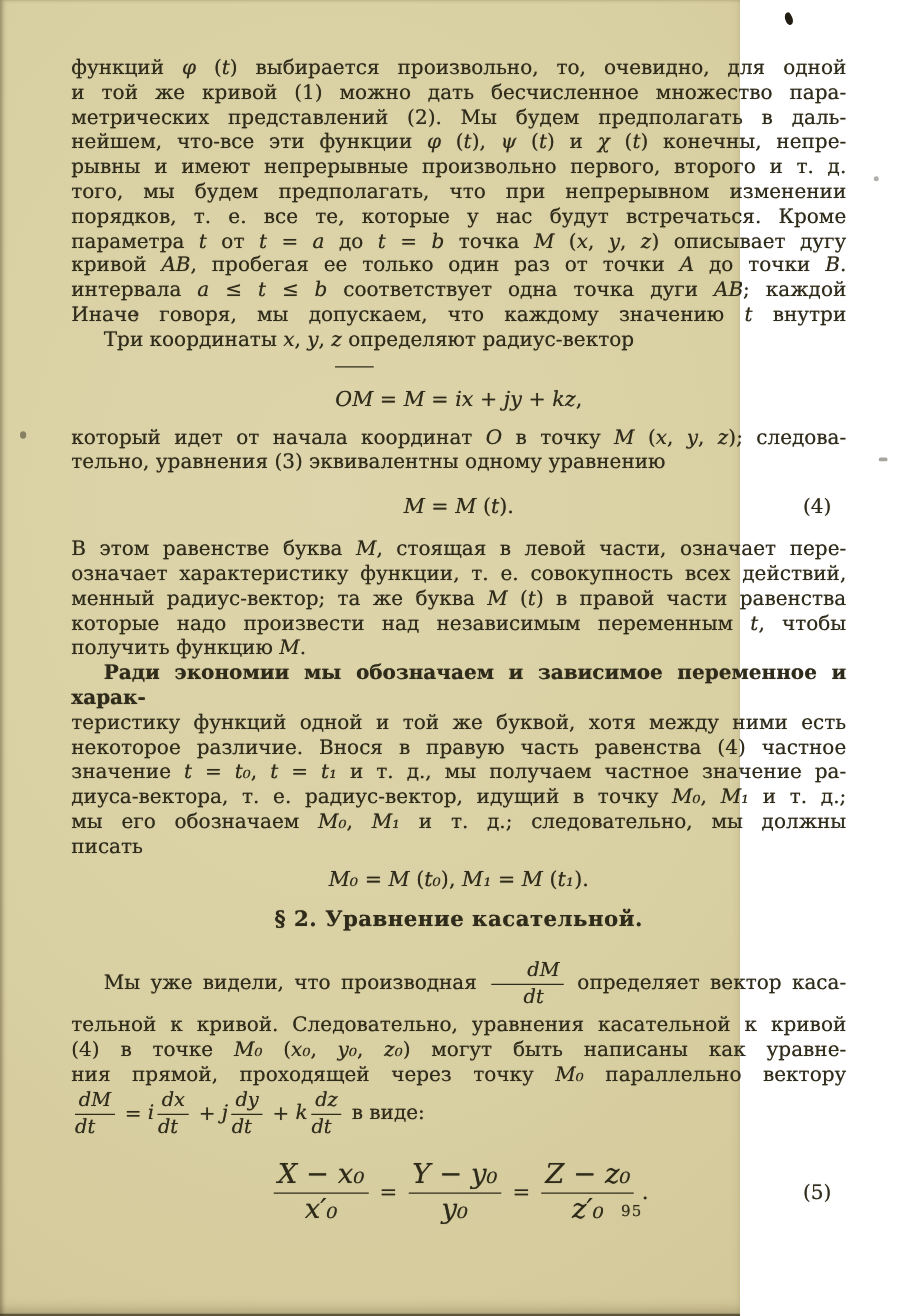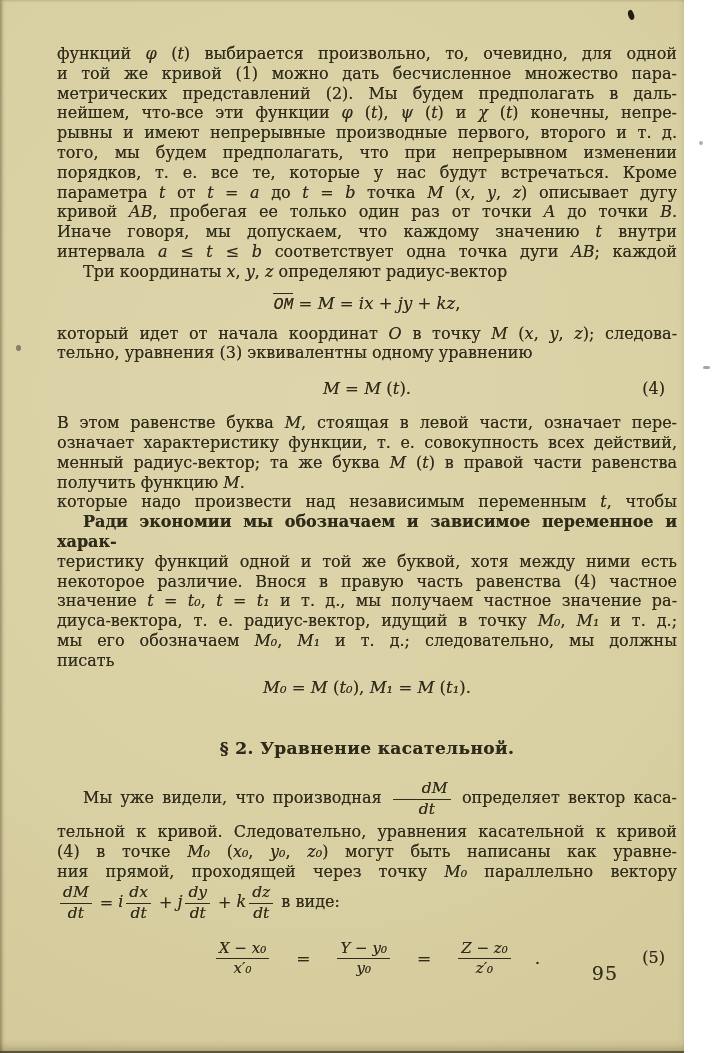--- a/index.html
+++ b/index.html
@@ -1,21 +1,21 @@
 <!DOCTYPE html>
 <html><head>
 <meta charset="utf-8">
 <style>
   html, body { margin: 0; padding: 0; }
   body {
     width: 726px; height: 1053px; overflow: hidden;
     font-family: "DejaVu Serif", "DejaVu Sans", serif;
   }
   .page {
-    position: relative; width: 684px; height: 1053px;
+    position: relative; width: 592px; height: 1053px;
     background:
       radial-gradient(130% 95% at 45% 38%, #ded5ac 0%, #d8cfa2 50%, #d2c797 82%, #c6ba87 100%);
     box-shadow:
       inset 0 -2px 0 rgba(35,28,12,.55),
       inset 2px 0 3px rgba(60,50,25,.35),
       inset 0 -8px 10px -4px rgba(70,58,28,.35);
     color: #2f2b1a;
   }
   .content {
     position: absolute; left: 57px; top: 44px; width: 620px;
@@ -27,41 +27,41 @@
   .indent { text-indent: 26px; }
   .indent-first .ln:first-child { text-indent: 26px; font-weight: bold; }
   i { font-style: italic; }
 
   .display-formula {
     position: relative; text-align: center; text-align-last: center;
     margin: 11px 0 9px; font-size: 16.5px; line-height: 22px;
   }
   .display-formula.f4 { margin: 15px 0 13px; }
   .display-formula.fm01 { margin: 6px 0 4px; }
-  .ol { display: inline-block; border-top: 1.5px solid currentColor; padding-top: 2px; line-height: 18px; font-family: Liberation Mono, monospace; }
+  .ol { display: inline-block; border-top: 1.5px solid currentColor; padding-top: 17px; line-height: 18px; }
   .ftag { position: absolute; right: 12px; top: 50%; transform: translateY(-50%); font-size: 16px; }
 
   .heading {
     text-align: center; text-align-last: center; font-weight: bold;
-    font-size: 17px; margin: 40px 0 22px; letter-spacing: .4px;
+    font-size: 17px; margin: 12px 0 22px; letter-spacing: .4px;
   }
 
-  .frac { display: inline-block; vertical-align: middle; text-align: center; line-height: 1.12; margin: 0 3px; font-size: 15.5px; }
+  .frac { display: inline-block; vertical-align: middle; text-align: left; line-height: 1.12; margin: 0 3px; font-size: 15.5px; }
   .frac .n { display: block; border-bottom: 1.4px solid currentColor; padding: 0 3px 1px; }
   .frac .d { display: block; padding-top: 1px; }
 
   .para6line1 { text-align: justify; text-align-last: justify; text-indent: 26px; margin: 14px 0 4px; }
   .para6line5 { text-align: left; margin: 3px 0 0; }
   .eqsign { margin: 0 5px; vertical-align: middle; }
 
   .eq5 { font-size: 17px; margin-top: 18px; }
-  .eq5 .frac { font-size: 15px; margin: 0 22px; }
+  .eq5 .frac { font-size: 22px; margin: 0 4px; }
   .eq5 .period { vertical-align: middle; margin-left: 2px; }
 
-  .page-number { position: absolute; right: 66px; top: 962px; font-size: 19px; letter-spacing: 1px; color: #35301d; text-shadow: 0 0 .6px rgba(47,43,26,.65); }
+  .page-number { position: absolute; right: 78px; top: 962px; font-size: 12px; letter-spacing: 1px; color: #35301d; text-shadow: 0 0 .6px rgba(47,43,26,.65); }
 
   .speck { position: absolute; background: #221d12; pointer-events: none; }
   .speck.s1 { left: 628px; top: 10px; width: 6px; height: 10px; border-radius: 70% 30% 60% 40%; transform: rotate(-28deg); }
   .speck.s2 { left: 16px; top: 345px; width: 5px; height: 6px; border-radius: 50%; opacity: .45; }
   .speck.s3 { left: 703px; top: 366px; width: 7px; height: 3px; border-radius: 2px; opacity: .4; }
   .speck.s4 { left: 699px; top: 141px; width: 4px; height: 4px; border-radius: 50%; opacity: .35; }
   .speck.s5 { left: 107px; top: 249px; width: 4px; height: 5px; border-radius: 50%; opacity: .4; }
 </style>
 </head>
 <body>
@@ -74,27 +74,27 @@
   <span class="speck s4"></span>
   <span class="speck s5"></span>
 
   <div class="content">
 
     <div class="para">
         <div class="ln">функций <i>φ</i> (<i>t</i>) выбирается произвольно, то, очевидно, для одной</div>
         <div class="ln">и той же кривой (1) можно дать бесчисленное множество пара-</div>
         <div class="ln">метрических представлений (2). Мы будем предполагать в даль-</div>
         <div class="ln">нейшем, что-все эти функции <i>φ</i> (<i>t</i>), <i>ψ</i> (<i>t</i>) и <i>χ</i> (<i>t</i>) конечны, непре-</div>
-        <div class="ln">рывны и имеют непрерывные производные первого, второго и т. д.</div>
+        <div class="ln">рывны и имеют непрерывные произвольно первого, второго и т. д.</div>
         <div class="ln">того, мы будем предполагать, что при непрерывном изменении</div>
         <div class="ln">порядков, т. е. все те, которые у нас будут встречаться. Кроме</div>
         <div class="ln">параметра <i>t</i> от <i>t</i> = <i>a</i> до <i>t</i> = <i>b</i> точка <i>M</i> (<i>x</i>, <i>y</i>, <i>z</i>) описывает дугу</div>
         <div class="ln">кривой <i>AB</i>, пробегая ее только один раз от точки <i>A</i> до точки <i>B</i>.</div>
+        <div class="ln">интервала <i>a</i> ≤ <i>t</i> ≤ <i>b</i> соответствует одна точка дуги <i>AB</i>; каждой</div>
         <div class="ln">Иначе говоря, мы допускаем, что каждому значению <i>t</i> внутри</div>
-        <div class="ln">интервала <i>a</i> ≤ <i>t</i> ≤ <i>b</i> соответствует одна точка дуги <i>AB</i>; каждой</div>
       </div>
 
     <div class="ln indent short">Три координаты <i>x</i>, <i>y</i>, <i>z</i> определяют радиус-вектор</div>
 
     <div class="display-formula">
       <span class="ol"><i>OM</i></span><span> = <i>M</i> = <i>ix</i> + <i>jy</i> + <i>kz</i>,</span>
     </div>
 
     <div class="para">
         <div class="ln">который идет от начала координат <i>O</i> в точку <i>M</i> (<i>x</i>, <i>y</i>, <i>z</i>); следова-</div>
@@ -103,22 +103,22 @@
 
     <div class="display-formula f4">
       <span><i>M</i> = <i>M</i> (<i>t</i>).</span>
       <span class="ftag">(4)</span>
     </div>
 
     <div class="para">
         <div class="ln">В этом равенстве буква <i>M</i>, стоящая в левой части, означает пере-</div>
         <div class="ln">означает характеристику функции, т. е. совокупность всех действий,</div>
         <div class="ln">менный радиус-вектор; та же буква <i>M</i> (<i>t</i>) в правой части равенства</div>
+        <div class="ln">которые надо произвести над независимым переменным <i>t</i>, чтобы</div>
         <div class="ln short">получить функцию <i>M</i>.</div>
-        <div class="ln">которые надо произвести над независимым переменным <i>t</i>, чтобы</div>
       </div>
 
     <div class="para indent-first">
         <div class="ln">Ради экономии мы обозначаем и зависимое переменное и харак-</div>
         <div class="ln">теристику функций одной и той же буквой, хотя между ними есть</div>
         <div class="ln">некоторое различие. Внося в правую часть равенства (4) частное</div>
         <div class="ln">значение <i>t</i> = <i>t₀</i>, <i>t</i> = <i>t₁</i> и т. д., мы получаем частное значение ра-</div>
         <div class="ln">диуса-вектора, т. е. радиус-вектор, идущий в точку <i>M₀</i>, <i>M₁</i> и т. д.;</div>
         <div class="ln">мы его обозначаем <i>M₀</i>, <i>M₁</i> и т. д.; следовательно, мы должны</div>
         <div class="ln short">писать</div>

